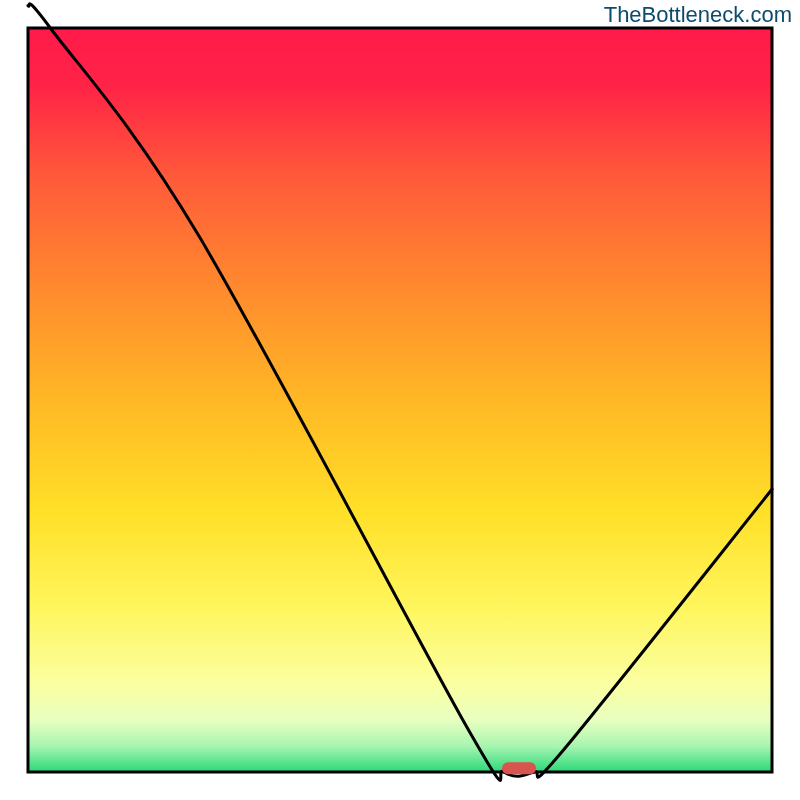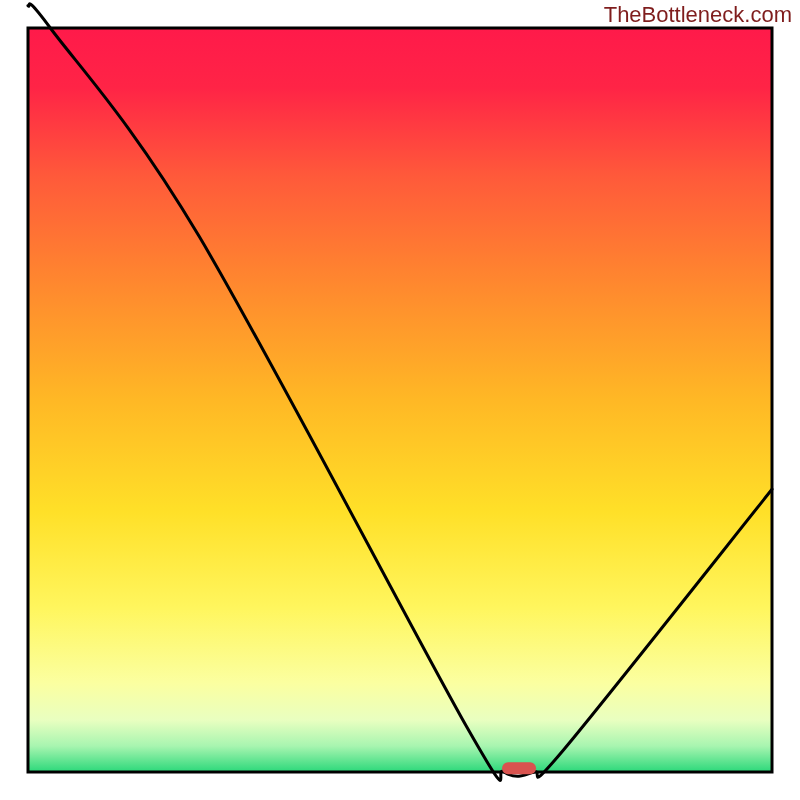--- a/index.html
+++ b/index.html
@@ -14,21 +14,21 @@
     position: relative;
     width: 800px;
     height: 800px;
   }
   .watermark {
     position: absolute;
     top: 2px;
     right: 8px;
     font-size: 22px;
     font-weight: 500;
-    color: #7f1d1d;
+    color: #0c4a6e;
     z-index: 20;
   }
   svg {
     display: block;
   }
 </style>
 </head>
 <body>
 
 <div class="container">

